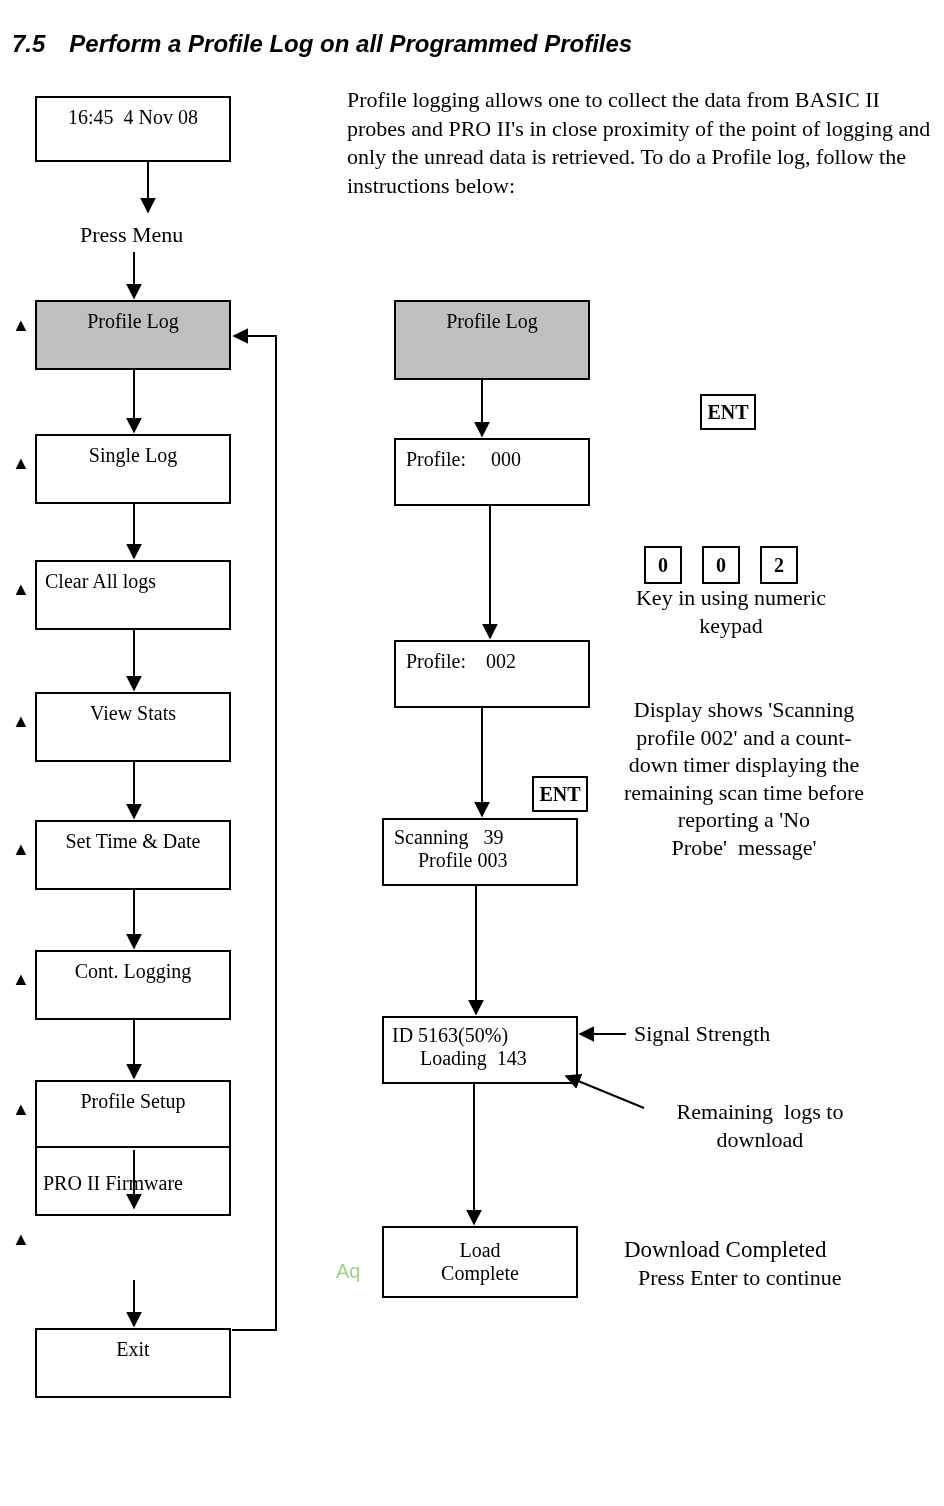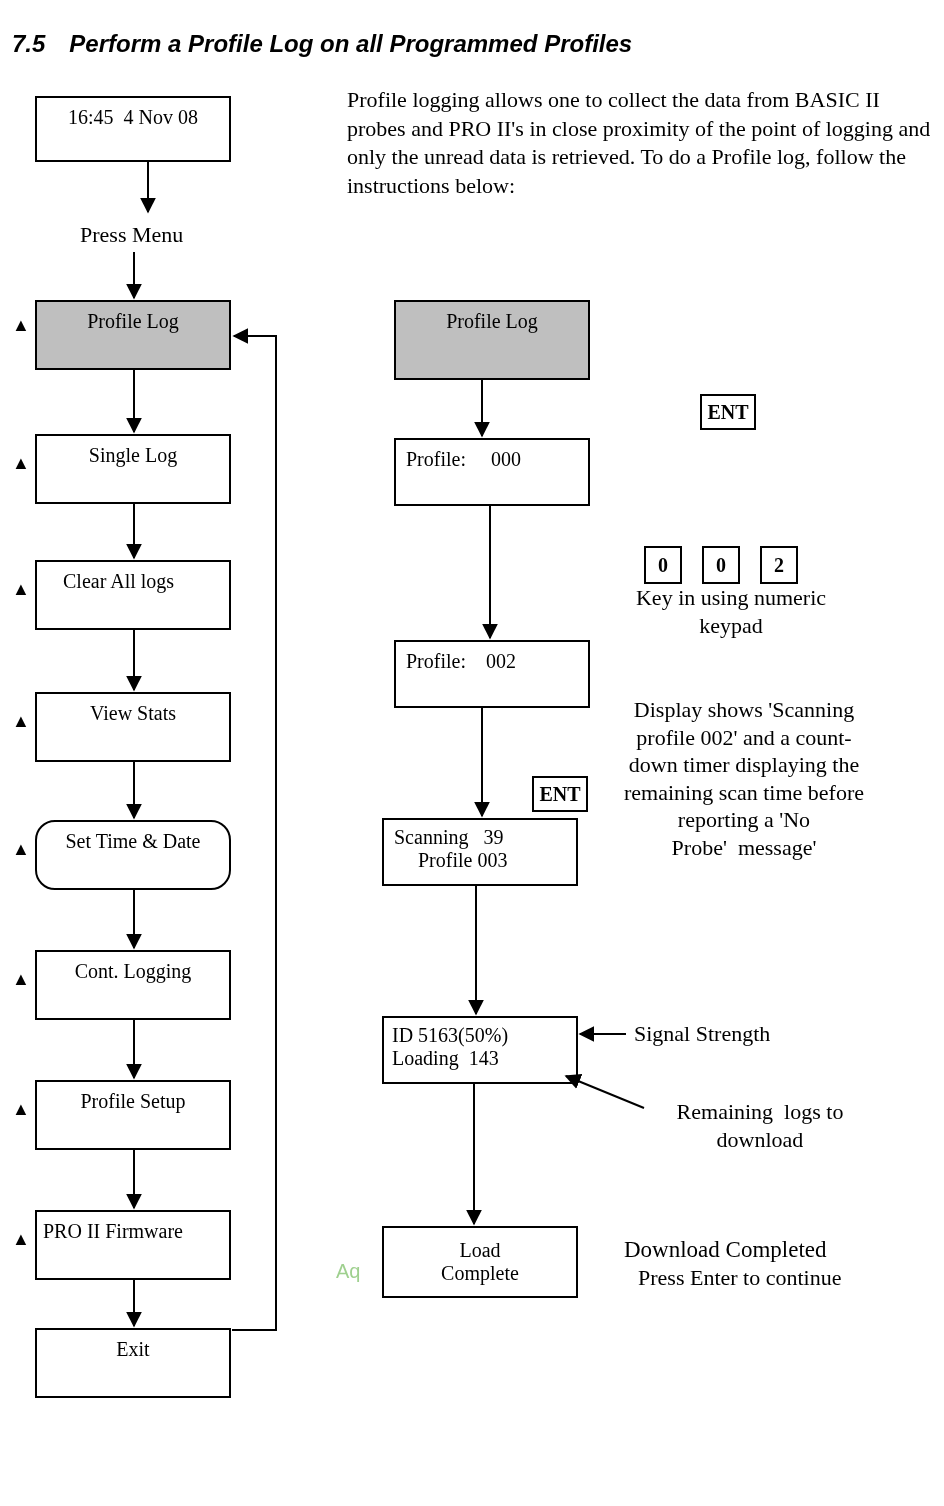--- a/index.html
+++ b/index.html
@@ -111,46 +111,46 @@
   <div class="bx grey lbx center-top" style="top:300px;">
     <span class="txt">Profile Log</span>
   </div>
 
   <div class="tri" style="left:12px; top:454px;">▲</div>
   <div class="bx lbx center-top" style="top:434px;">
     <span class="txt">Single Log</span>
   </div>
 
   <div class="tri" style="left:12px; top:580px;">▲</div>
-  <div class="bx lbx" style="top:560px; padding-top:8px; padding-left:26px;">
+  <div class="bx lbx" style="top:560px; padding-top:8px; padding-left:8px;">
     <span>Clear All logs</span>
   </div>
 
   <div class="tri" style="left:12px; top:712px;">▲</div>
   <div class="bx lbx center-top" style="top:692px;">
     <span class="txt">View Stats</span>
   </div>
 
   <div class="tri" style="left:12px; top:840px;">▲</div>
-  <div class="bx lbx center-top" style="top:820px;border-radius:20px;">
+  <div class="bx lbx center-top" style="top:820px;">
     <span class="txt">Set Time &amp; Date</span>
   </div>
 
   <div class="tri" style="left:12px; top:970px;">▲</div>
   <div class="bx lbx center-top" style="top:950px;">
     <span class="txt">Cont. Logging</span>
   </div>
 
   <div class="tri" style="left:12px; top:1100px;">▲</div>
   <div class="bx lbx center-top" style="top:1080px;">
     <span class="txt">Profile Setup</span>
   </div>
 
   <div class="tri" style="left:12px; top:1230px;">▲</div>
-  <div class="bx lbx" style="top:1210px; padding-top:8px; padding-left:6px;">
+  <div class="bx lbx" style="top:1146px; padding-top:24px; padding-left:6px;">
     <span>PRO II Firmware</span>
   </div>
 
   <div class="bx lbx center-top" style="top:1328px;">
     <span class="txt">Exit</span>
   </div>
 
   <div class="bx grey center-top" style="left:394px; top:300px; width:196px; height:80px;">
     <span class="txt">Profile Log</span>
   </div>
@@ -185,21 +185,21 @@
     <span>ENT</span>
   </div>
 
   <div class="bx" style="left:382px; top:818px; width:196px; height:68px; padding:6px 10px; text-align:left;">
     <span style="display:block;">Scanning&nbsp;&nbsp;&nbsp;39</span>
     <span style="display:block; padding-left:24px;">Profile 003</span>
   </div>
 
   <div class="bx" style="left:382px; top:1016px; width:196px; height:68px; padding:6px 8px;">
     <span style="display:block;">ID 5163(50%)</span>
-    <span style="display:block;">Loading&nbsp;&nbsp;143</span>
+    <span style="display:block;margin-left:28px;">Loading&nbsp;&nbsp;143</span>
   </div>
 
   <div class="note note-left" style="left:634px; top:1020px;">Signal Strength</div>
   <div class="note" style="left:650px; top:1098px; width:220px; white-space:pre-line;">Remaining&nbsp;&nbsp;logs to
 download</div>
 
   <div class="bx center-all" style="left:382px; top:1226px; width:196px; height:72px; flex-direction:column;">
     <span>Load</span>
     <span>Complete</span>
   </div>

